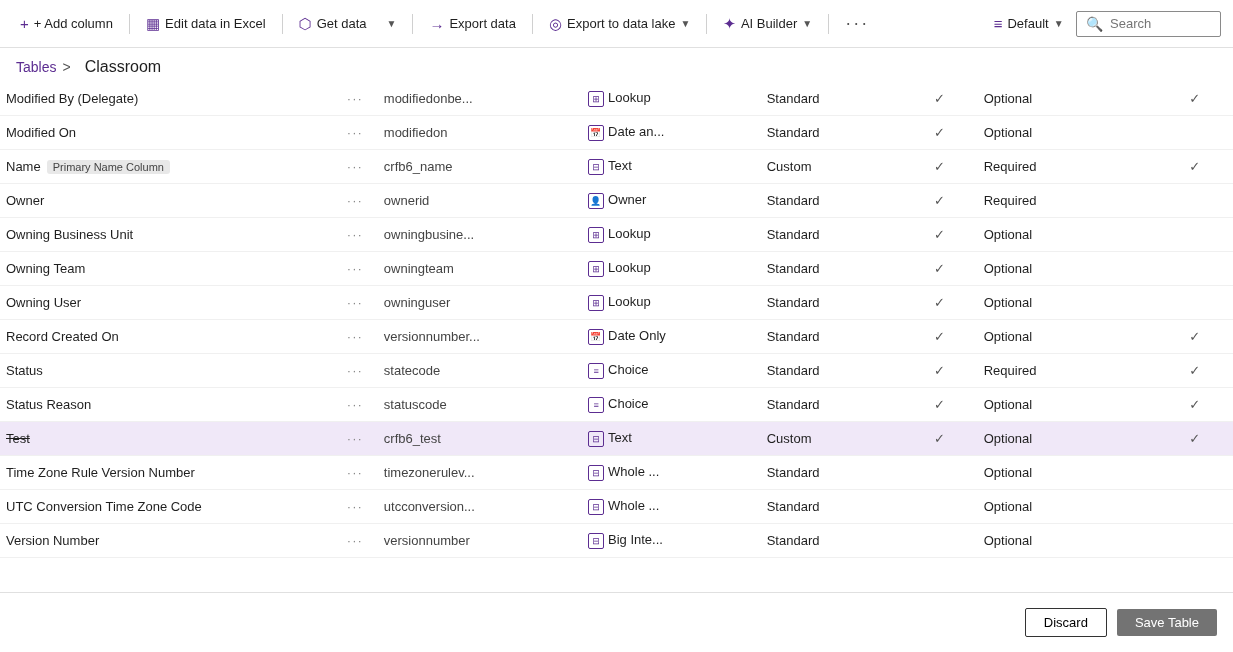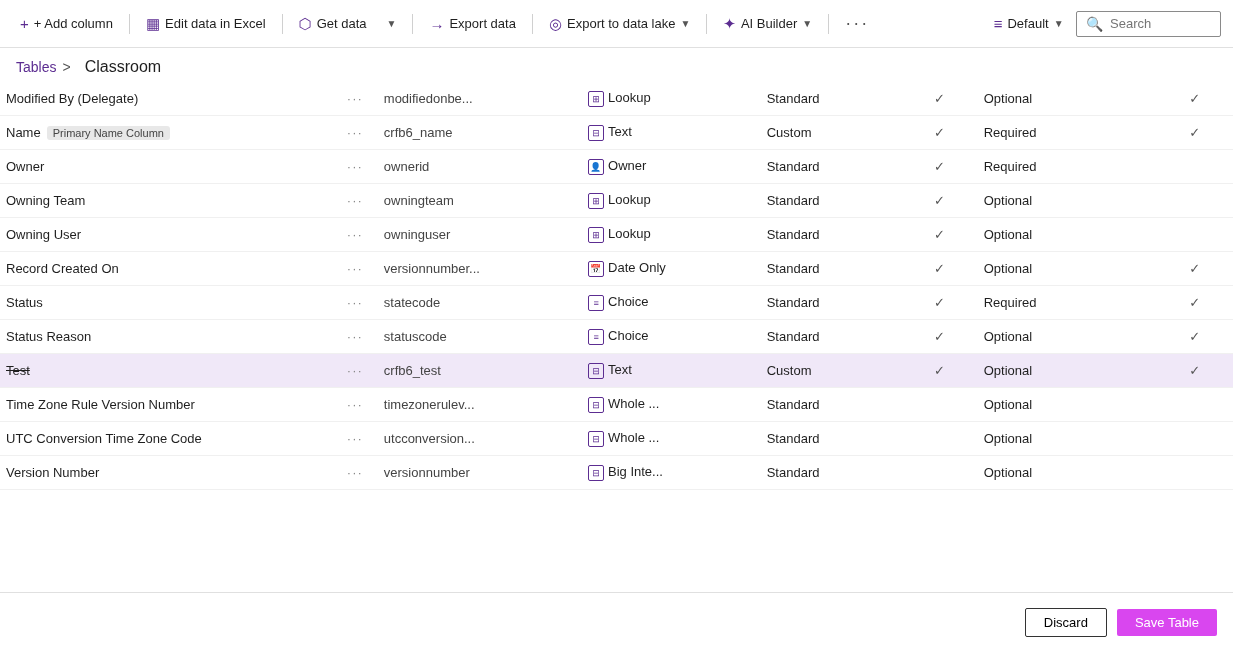--- a/index.html
+++ b/index.html
@@ -62,21 +62,21 @@
       position: fixed; bottom: 0; right: 0; left: 0;
       height: 60px; background: #fff; border-top: 1px solid #e0e0e0;
       display: flex; align-items: center; justify-content: flex-end;
       padding: 0 16px; gap: 10px;
     }
     .btn-discard {
       border: 1px solid #333; background: #fff; padding: 6px 18px;
       border-radius: 2px; cursor: pointer; font-size: 13px;
     }
     .btn-save {
-      background: #d946ef; color: #fff; border: none;
+      background: #737373; color: #fff; border: none;
       padding: 6px 18px; border-radius: 2px; cursor: pointer; font-size: 13px;
     }
 
     
     .table-container::-webkit-scrollbar { width: 8px; }
     .table-container::-webkit-scrollbar-thumb { background: #c0c0c0; border-radius: 4px; }
   </style>
 </head>
 <body>
 
@@ -146,40 +146,60 @@
       <td class="col-name"><span>Modified By (Delegate)</span></td>
       <td class="col-dots"><span>···</span></td>
       <td class="col-logical"><span>modifiedonbe...</span></td>
       <td class="col-type"><span style="display:inline-flex;align-items:center;justify-content:center;width:16px;height:16px;border:1px solid #5c2d91;border-radius:2px;font-size:9px;color:#5c2d91;margin-right:4px;">⊞</span><span>Lookup</span></td>
       <td class="col-custom"><span>Standard</span></td>
       <td class="col-check1"><span style="color:#555;">✓</span></td>
       <td class="col-required"><span>Optional</span></td>
       <td class="col-check2"><span style="color:#555;">✓</span></td>
     </tr>
           <tr>
+      <td class="col-name"><span>Modified On</span></td>
+      <td class="col-dots"><span>···</span></td>
+      <td class="col-logical"><span>modifiedon</span></td>
+      <td class="col-type"><span style="display:inline-flex;align-items:center;justify-content:center;width:16px;height:16px;border:1px solid #5c2d91;border-radius:2px;font-size:9px;color:#5c2d91;margin-right:4px;">📅</span><span>Date an...</span></td>
+      <td class="col-custom"><span>Standard</span></td>
+      <td class="col-check1"><span style="color:#555;">✓</span></td>
+      <td class="col-required"><span>Optional</span></td>
+      <td class="col-check2"></td>
+    </tr>
+          <tr>
       <td class="col-name"><span>Name</span><span class="tag-primary">Primary Name Column</span></td>
       <td class="col-dots"><span>···</span></td>
       <td class="col-logical"><span>crfb6_name</span></td>
       <td class="col-type"><span style="display:inline-flex;align-items:center;justify-content:center;width:16px;height:16px;border:1px solid #5c2d91;border-radius:2px;font-size:9px;color:#5c2d91;margin-right:4px;">⊟</span><span>Text</span></td>
       <td class="col-custom"><span>Custom</span></td>
       <td class="col-check1"><span style="color:#555;">✓</span></td>
       <td class="col-required"><span>Required</span></td>
       <td class="col-check2"><span style="color:#555;">✓</span></td>
     </tr>
           <tr>
       <td class="col-name"><span>Owner</span></td>
       <td class="col-dots"><span>···</span></td>
       <td class="col-logical"><span>ownerid</span></td>
       <td class="col-type"><span style="display:inline-flex;align-items:center;justify-content:center;width:16px;height:16px;border:1px solid #5c2d91;border-radius:2px;font-size:9px;color:#5c2d91;margin-right:4px;">👤</span><span>Owner</span></td>
       <td class="col-custom"><span>Standard</span></td>
       <td class="col-check1"><span style="color:#555;">✓</span></td>
       <td class="col-required"><span>Required</span></td>
       <td class="col-check2"></td>
     </tr>
           <tr>
+      <td class="col-name"><span>Owning Business Unit</span></td>
+      <td class="col-dots"><span>···</span></td>
+      <td class="col-logical"><span>owningbusine...</span></td>
+      <td class="col-type"><span style="display:inline-flex;align-items:center;justify-content:center;width:16px;height:16px;border:1px solid #5c2d91;border-radius:2px;font-size:9px;color:#5c2d91;margin-right:4px;">⊞</span><span>Lookup</span></td>
+      <td class="col-custom"><span>Standard</span></td>
+      <td class="col-check1"><span style="color:#555;">✓</span></td>
+      <td class="col-required"><span>Optional</span></td>
+      <td class="col-check2"></td>
+    </tr>
+          <tr>
       <td class="col-name"><span>Owning Team</span></td>
       <td class="col-dots"><span>···</span></td>
       <td class="col-logical"><span>owningteam</span></td>
       <td class="col-type"><span style="display:inline-flex;align-items:center;justify-content:center;width:16px;height:16px;border:1px solid #5c2d91;border-radius:2px;font-size:9px;color:#5c2d91;margin-right:4px;">⊞</span><span>Lookup</span></td>
       <td class="col-custom"><span>Standard</span></td>
       <td class="col-check1"><span style="color:#555;">✓</span></td>
       <td class="col-required"><span>Optional</span></td>
       <td class="col-check2"></td>
     </tr>
           <tr>

